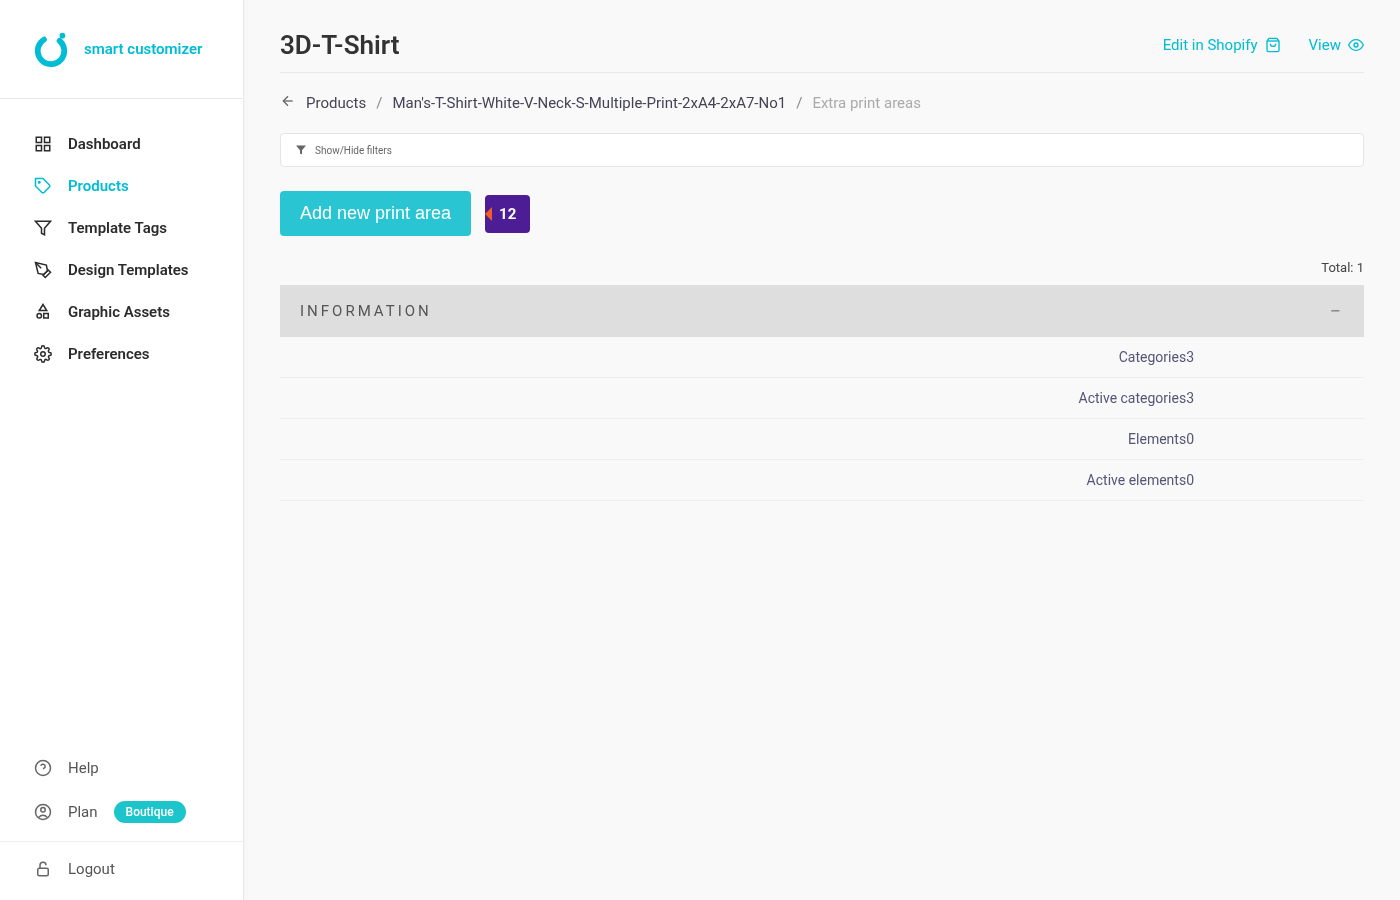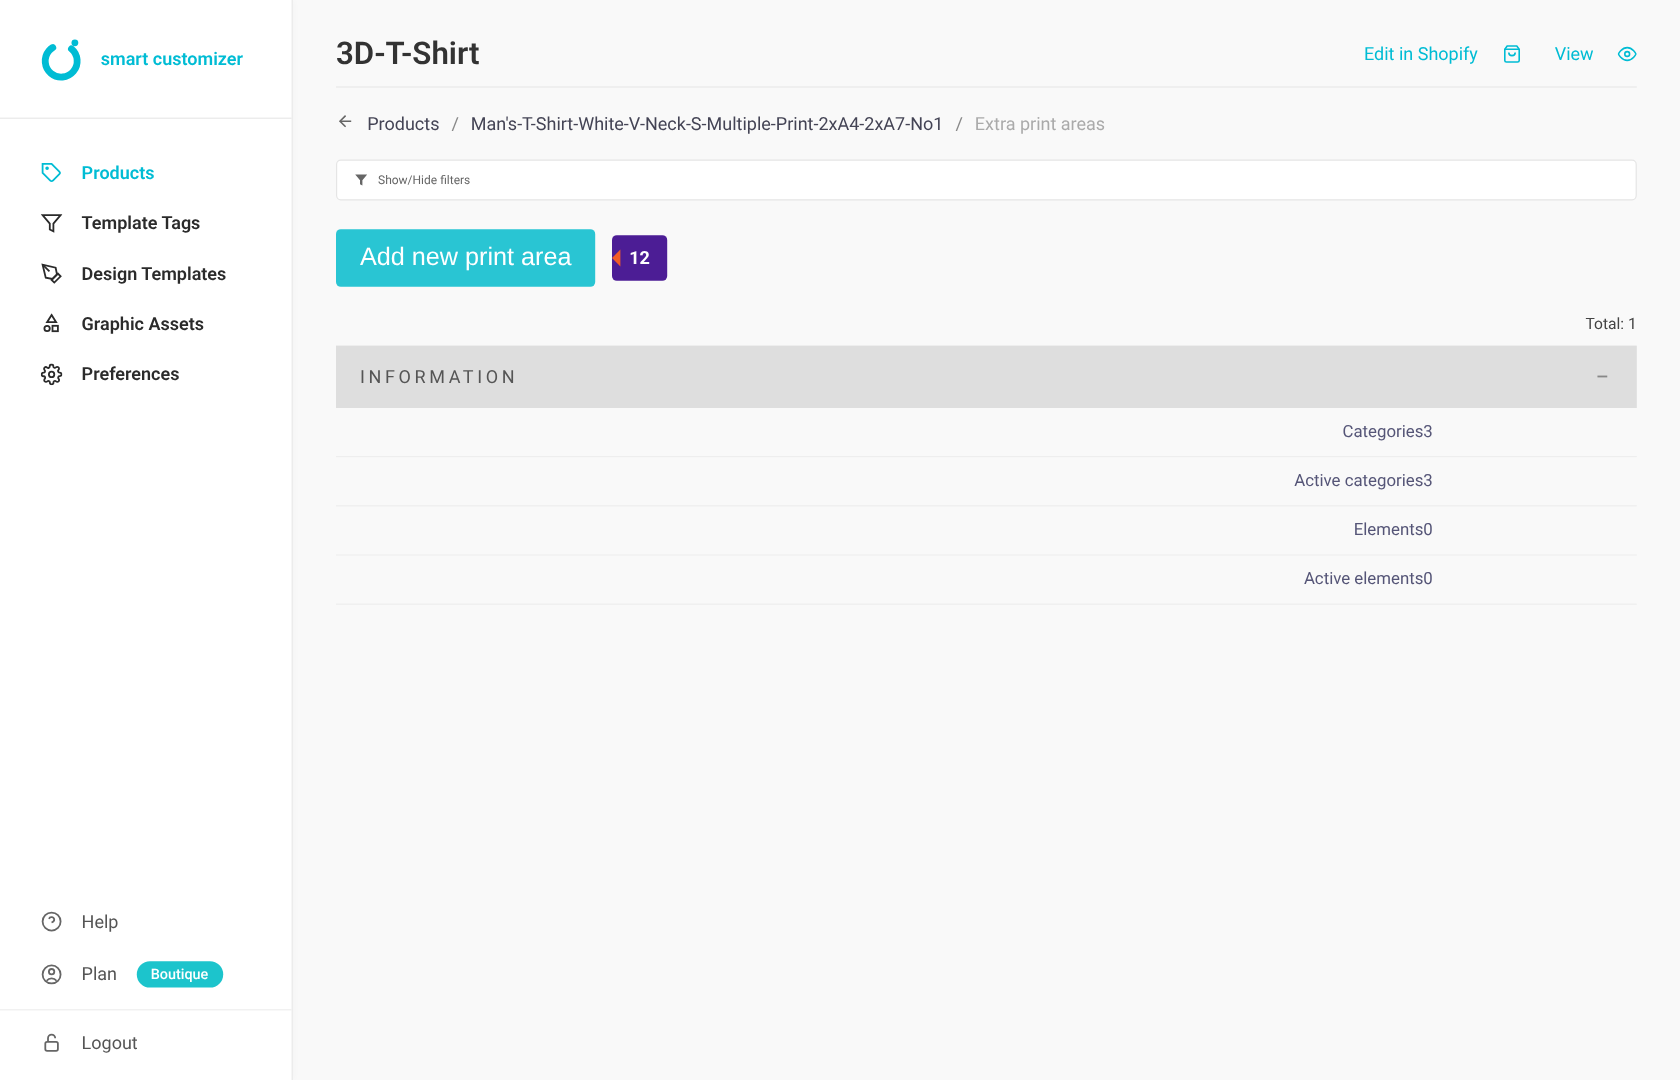--- a/index.html
+++ b/index.html
@@ -23,36 +23,36 @@
     .bottom-item { display: flex; align-items: center; gap: 16px; padding: 12px 34px; cursor: pointer; color: #555; font-size: 15px; }
     .bottom-item .icon { width: 18px; height: 18px; display: flex; align-items: center; justify-content: center; }
     .plan-badge { background: #1cc4cc; color: #fff; font-size: 12px; padding: 4px 12px; border-radius: 12px; font-weight: 500; }
     .bottom-sep { border-top: 1px solid #eee; margin: 6px 0; }
     
     
     .main { flex: 1; padding: 30px 36px; overflow-y: auto; }
     .header-row { display: flex; justify-content: space-between; align-items: center; margin-bottom: 12px; }
     .page-title { font-size: 26px; font-weight: 600; color: #333; }
     .header-actions { display: flex; gap: 28px; align-items: center; }
-    .header-link { color: #00bcd4; font-size: 15px; cursor: pointer; display: flex; align-items: center; gap: 20px; }
+    .header-link { color: #00bcd4; font-size: 15px; cursor: pointer; display: flex; align-items: center; gap: 7px; }
     .header-link svg { width: 16px; height: 16px; }
     
     .divider { border-bottom: 1px solid #e8e8e8; margin-bottom: 20px; }
     
     .breadcrumb { display: flex; align-items: center; gap: 10px; font-size: 15px; color: #555; margin-bottom: 20px; }
     .breadcrumb .back { cursor: pointer; }
     .breadcrumb .bc-link { color: #445; cursor: pointer; }
     .breadcrumb .bc-sep { color: #888; }
     .breadcrumb .bc-current { color: #aaa; }
     
     .filter-bar { border: 1px solid #e5e5e5; background: #fff; padding: 10px 14px; border-radius: 4px; display: flex; align-items: center; gap: 8px; color: #666; font-size: 10px; cursor: pointer; margin-bottom: 24px; }
     .filter-bar svg { width: 12px; height: 12px; }
     
     .action-row { display: flex; align-items: center; gap: 14px; margin-bottom: 24px; }
-    .btn-add { background: #29c5d3; color: #fff; border: none; padding: 12px 20px; font-size: 21px; border-radius: 4px; cursor: pointer; font-weight: 500; }
+    .btn-add { background: #29c5d3; color: #fff; border: none; padding: 12px 20px; font-size: 18px; border-radius: 4px; cursor: pointer; font-weight: 500; }
     .count-badge { background: #4c1d95; color: #fff; font-size: 15px; font-weight: 700; padding: 10px 14px; border-radius: 4px; position: relative; }
     .count-badge::before { content: ''; position: absolute; left: -7px; top: 50%; transform: translateY(-50%); border: 7px solid transparent; border-right-color: #f25c27; }
     
     .total-row { text-align: right; color: #444; font-size: 13px; margin-bottom: 10px; }
     
     .section-header { background: #dedede; color: #555; padding: 14px 20px; font-size: 15px; letter-spacing: 3px; font-weight: 400; display: flex; justify-content: space-between; align-items: center; }
     .collapse-icon { font-size: 20px; color: #888; cursor: pointer; }
     
     .info-table { width: 100%; }
     .info-row { display: flex; justify-content: flex-end; padding: 12px 10px; border-bottom: 1px solid #eee; font-size: 14px; color: #557; }
@@ -66,20 +66,31 @@
   <aside class="sidebar">
     <div class="logo-section">
       <svg class="logo-svg" viewBox="0 0 40 40">
         <circle cx="20" cy="22" r="14" fill="none" stroke="#00bcd4" stroke-width="6" stroke-dasharray="70 20" stroke-linecap="round" transform="rotate(-50 20 22)"></circle>
         <circle cx="32" cy="6" r="3" fill="#00bcd4"></circle>
       </svg>
       <span class="logo-text">smart customizer</span>
     </div>
 
     <nav class="nav">
+      <div class="nav-item">
+        <span class="icon">
+          <svg viewBox="0 0 24 24" width="18" height="18" fill="none" stroke="#2b2b2b" stroke-width="2">
+              <rect x="3" y="3" width="7" height="7"></rect>
+              <rect x="14" y="3" width="7" height="7"></rect>
+              <rect x="3" y="14" width="7" height="7"></rect>
+              <rect x="14" y="14" width="7" height="7"></rect>
+            </svg>
+        </span>
+        <span>Dashboard</span>
+      </div>
       <div class="nav-item active">
         <span class="icon">
           <svg viewBox="0 0 24 24" width="18" height="18" fill="none" stroke="#00bcd4" stroke-width="2">
               <path d="M20.59 13.41l-7.17 7.17a2 2 0 0 1-2.83 0L2 12V2h10l8.59 8.59a2 2 0 0 1 0 2.82z"></path>
               <circle cx="7" cy="7" r="1" fill="#00bcd4"></circle>
             </svg>
         </span>
         <span>Products</span>
       </div>
       <div class="nav-item">

